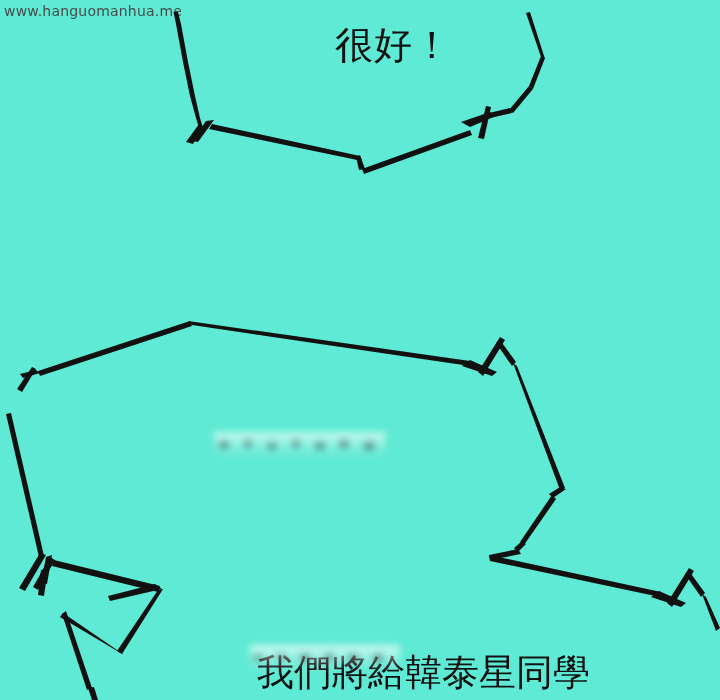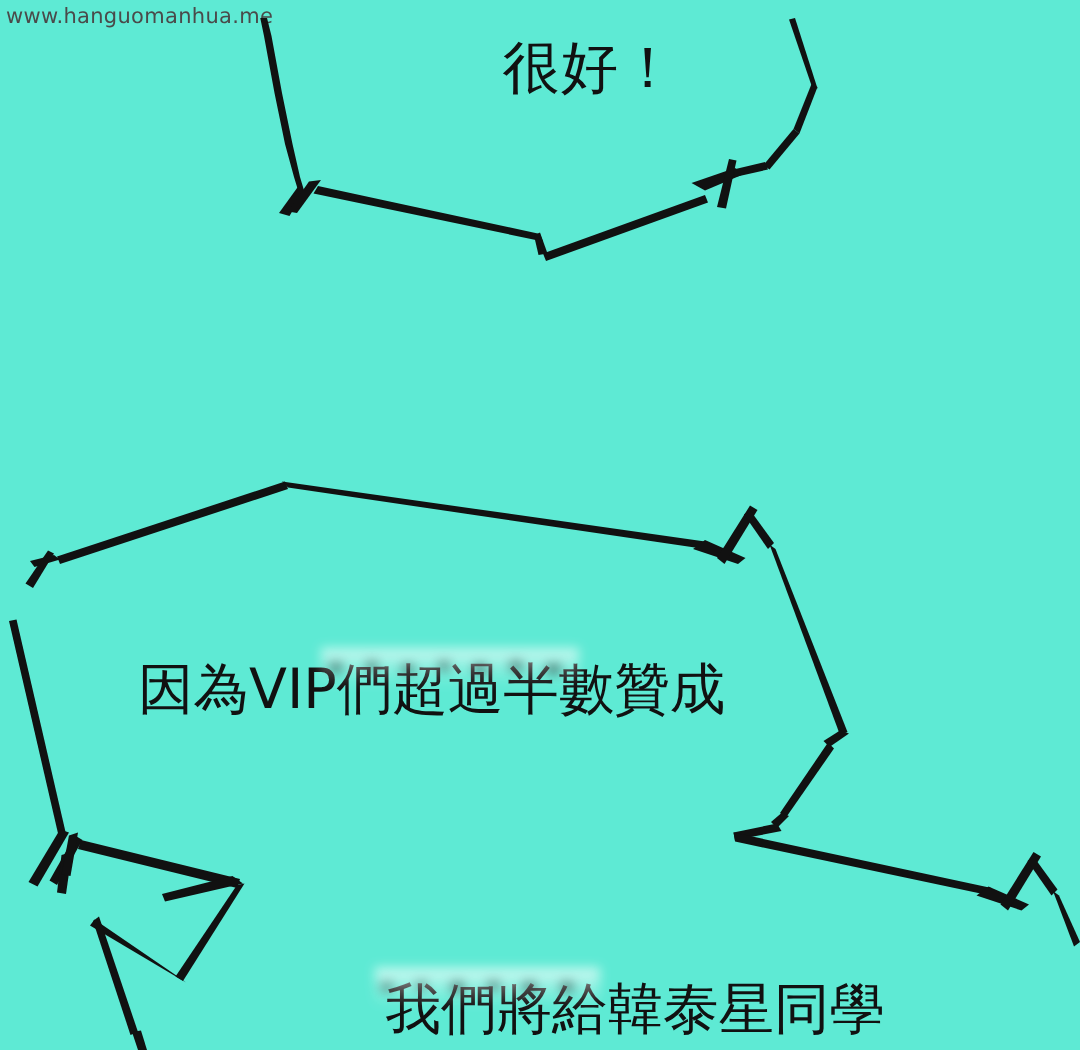--- a/index.html
+++ b/index.html
@@ -161,21 +161,20 @@
       <path d="M 158,590 L 163,589 L 122,654 L 117,651 Z"></path>
       <path d="M 120,652 L 124,655 L 60,617 L 63,613 Z"></path>
       <path d="M 62,614 L 66,611 L 92,688 L 87,690 Z"></path>
       <path d="M 88,688 L 94,687 L 98,700 L 92,700 Z"></path>
 
     </g>
   </svg>
 
   <div class="comic-text" id="line-top">很好！</div>
 
-  <div class="comic-text" id="line-mid">因為VIP們超過半數贊成</div>
 
   <div class="censor" id="censor-mid"></div>
 
   <div class="comic-text" id="line-bottom">我們將給韓泰星同學</div>
 
   <div class="censor" id="censor-bottom"></div>
 
 </div>
 
 </body></html>

